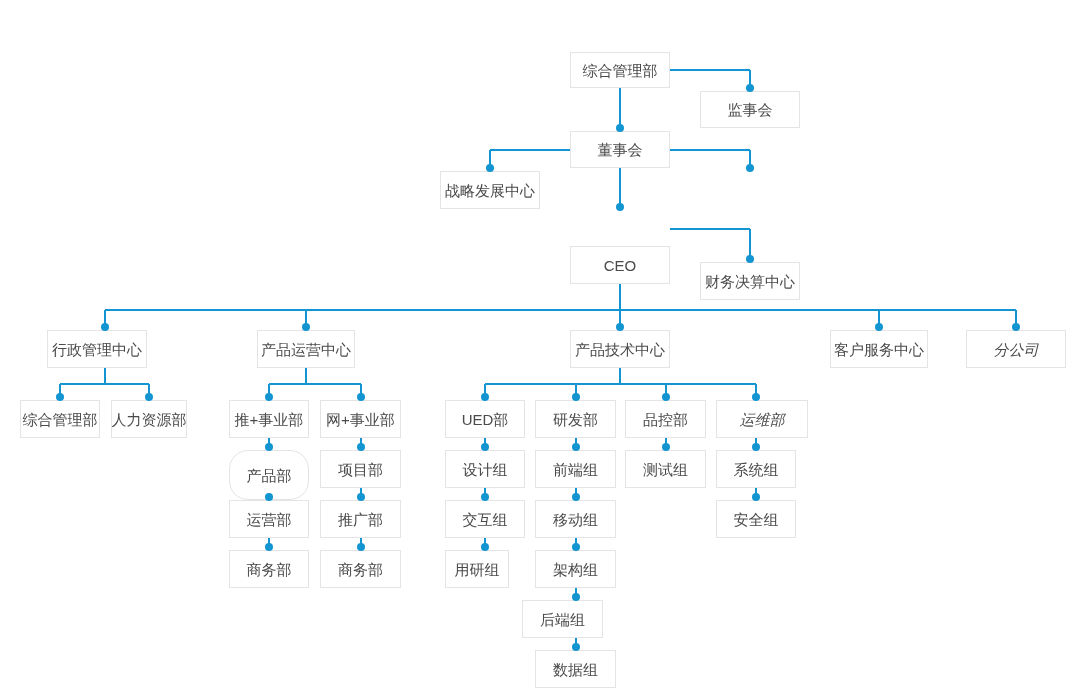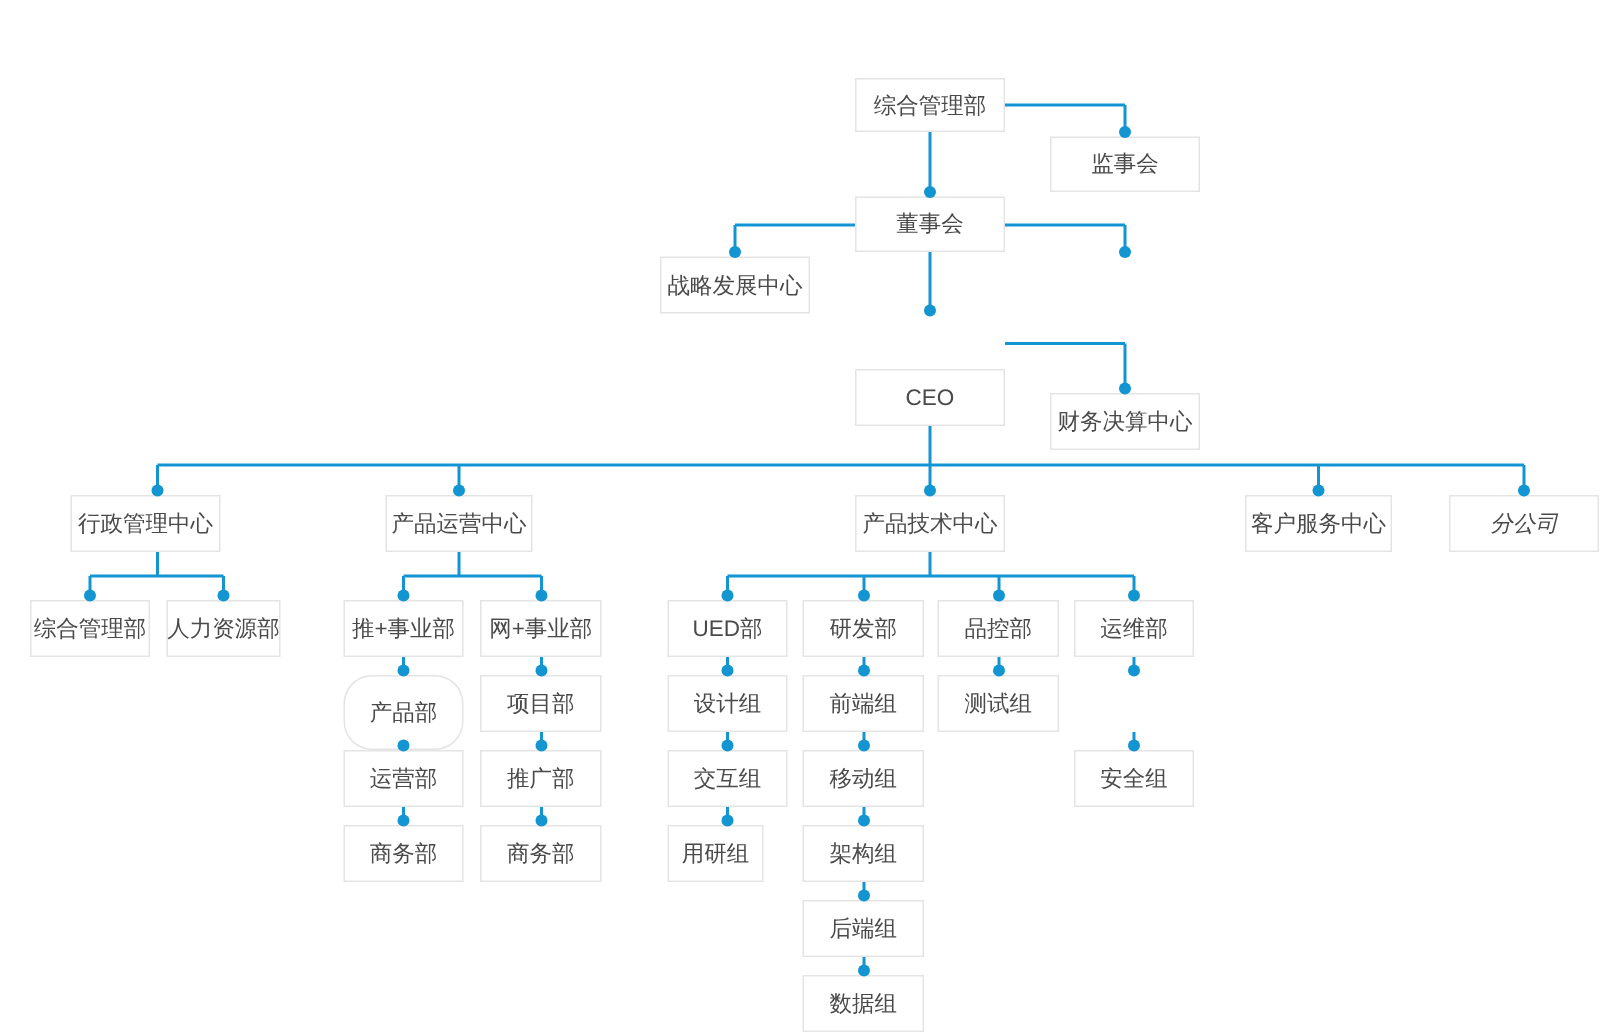--- a/index.html
+++ b/index.html
@@ -112,30 +112,31 @@
     <div class="node" style="left: 320px; top: 400px; width: 81px; height: 38px;">网+事业部</div>
     <div class="node" style="left: 229px; top: 450px; width: 80px; height: 50px; border-radius: 19px;">产品部</div>
     <div class="node" style="left: 320px; top: 450px; width: 81px; height: 38px;">项目部</div>
     <div class="node" style="left: 229px; top: 500px; width: 80px; height: 38px;">运营部</div>
     <div class="node" style="left: 320px; top: 500px; width: 81px; height: 38px;">推广部</div>
     <div class="node" style="left: 229px; top: 550px; width: 80px; height: 38px;">商务部</div>
     <div class="node" style="left: 320px; top: 550px; width: 81px; height: 38px;">商务部</div>
     <div class="node" style="left: 445px; top: 400px; width: 80px; height: 38px;">UED部</div>
     <div class="node" style="left: 535px; top: 400px; width: 81px; height: 38px;">研发部</div>
     <div class="node" style="left: 625px; top: 400px; width: 81px; height: 38px;">品控部</div>
-    <div class="node" style="left: 716px; top: 400px; width: 80px; height: 38px;">运维部</div>
+    <div class="node" style="left: 716px; top: 400px; width: 92px; height: 38px; font-style: italic;">运维部</div>
     <div class="node" style="left: 445px; top: 450px; width: 80px; height: 38px;">设计组</div>
     <div class="node" style="left: 535px; top: 450px; width: 81px; height: 38px;">前端组</div>
     <div class="node" style="left: 625px; top: 450px; width: 81px; height: 38px;">测试组</div>
+    <div class="node" style="left: 716px; top: 450px; width: 80px; height: 38px;">系统组</div>
     <div class="node" style="left: 445px; top: 500px; width: 80px; height: 38px;">交互组</div>
     <div class="node" style="left: 535px; top: 500px; width: 81px; height: 38px;">移动组</div>
     <div class="node" style="left: 716px; top: 500px; width: 80px; height: 38px;">安全组</div>
     <div class="node" style="left: 445px; top: 550px; width: 64px; height: 38px;">用研组</div>
     <div class="node" style="left: 535px; top: 550px; width: 81px; height: 38px;">架构组</div>
-    <div class="node" style="left: 535px; top: 600px; width: 81px; height: 38px;">后端组</div>
+    <div class="node" style="left: 522px; top: 600px; width: 81px; height: 38px;">后端组</div>
     <div class="node" style="left: 535px; top: 650px; width: 81px; height: 38px;">数据组</div>
     <div class="dot" style="left: 746px; top: 84px;"></div>
     <div class="dot" style="left: 616px; top: 124px;"></div>
     <div class="dot" style="left: 486px; top: 164px;"></div>
     <div class="dot" style="left: 746px; top: 164px;"></div>
     <div class="dot" style="left: 616px; top: 203px;"></div>
     <div class="dot" style="left: 746px; top: 255px;"></div>
     <div class="dot" style="left: 101px; top: 323px;"></div>
     <div class="dot" style="left: 302px; top: 323px;"></div>
     <div class="dot" style="left: 616px; top: 323px;"></div>

